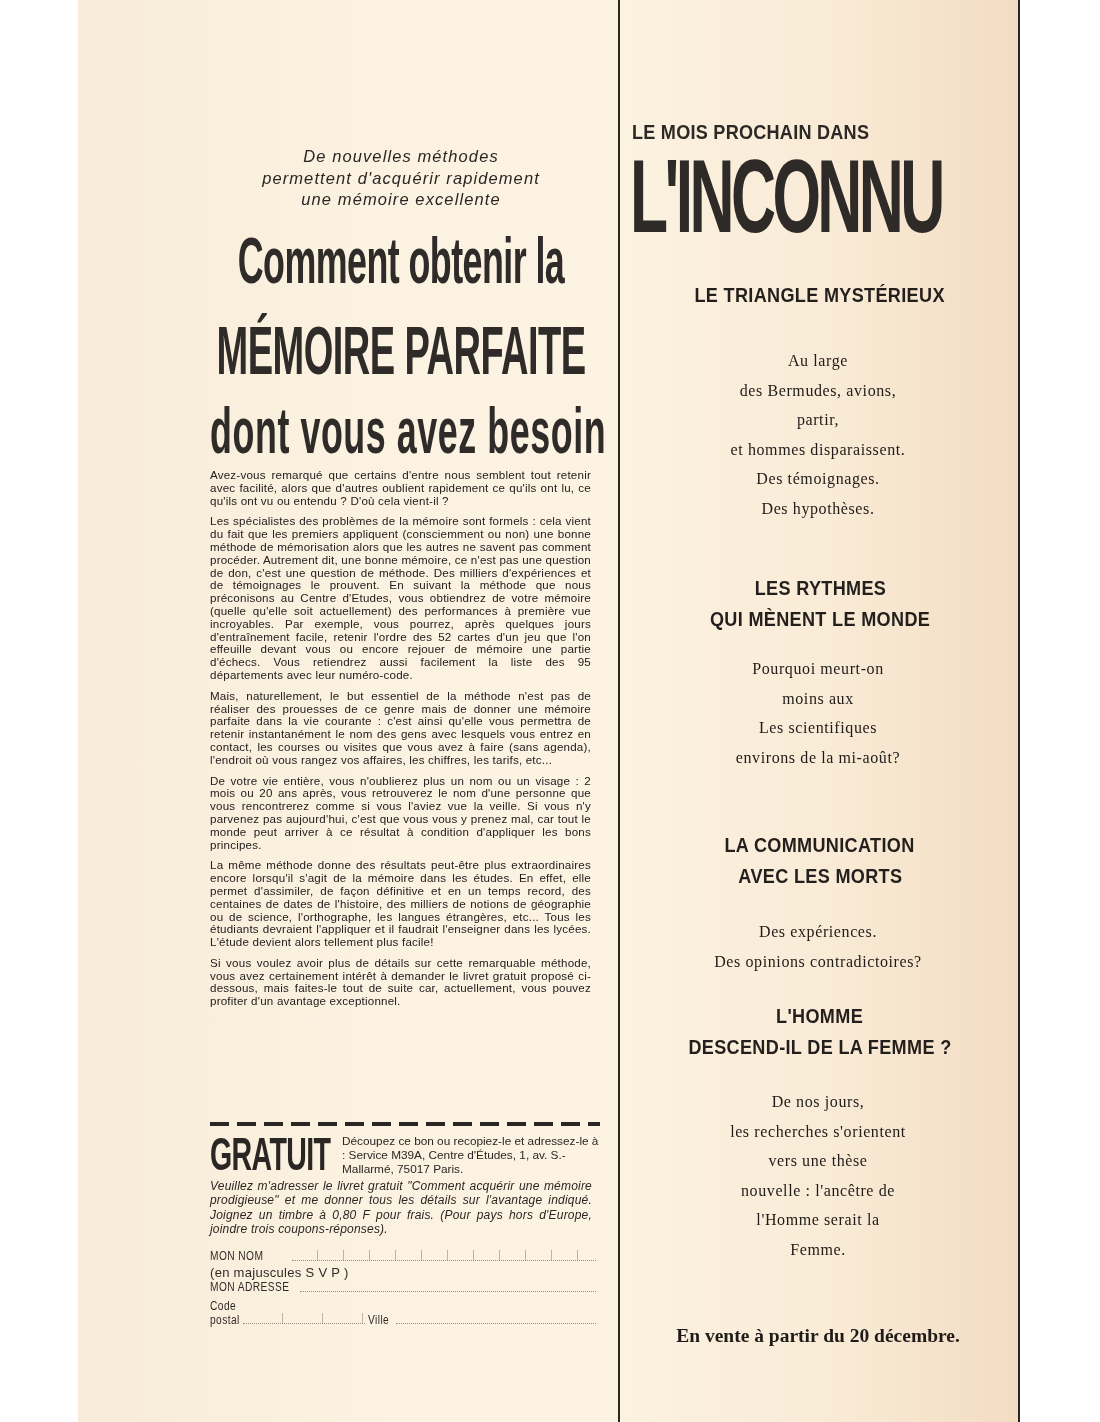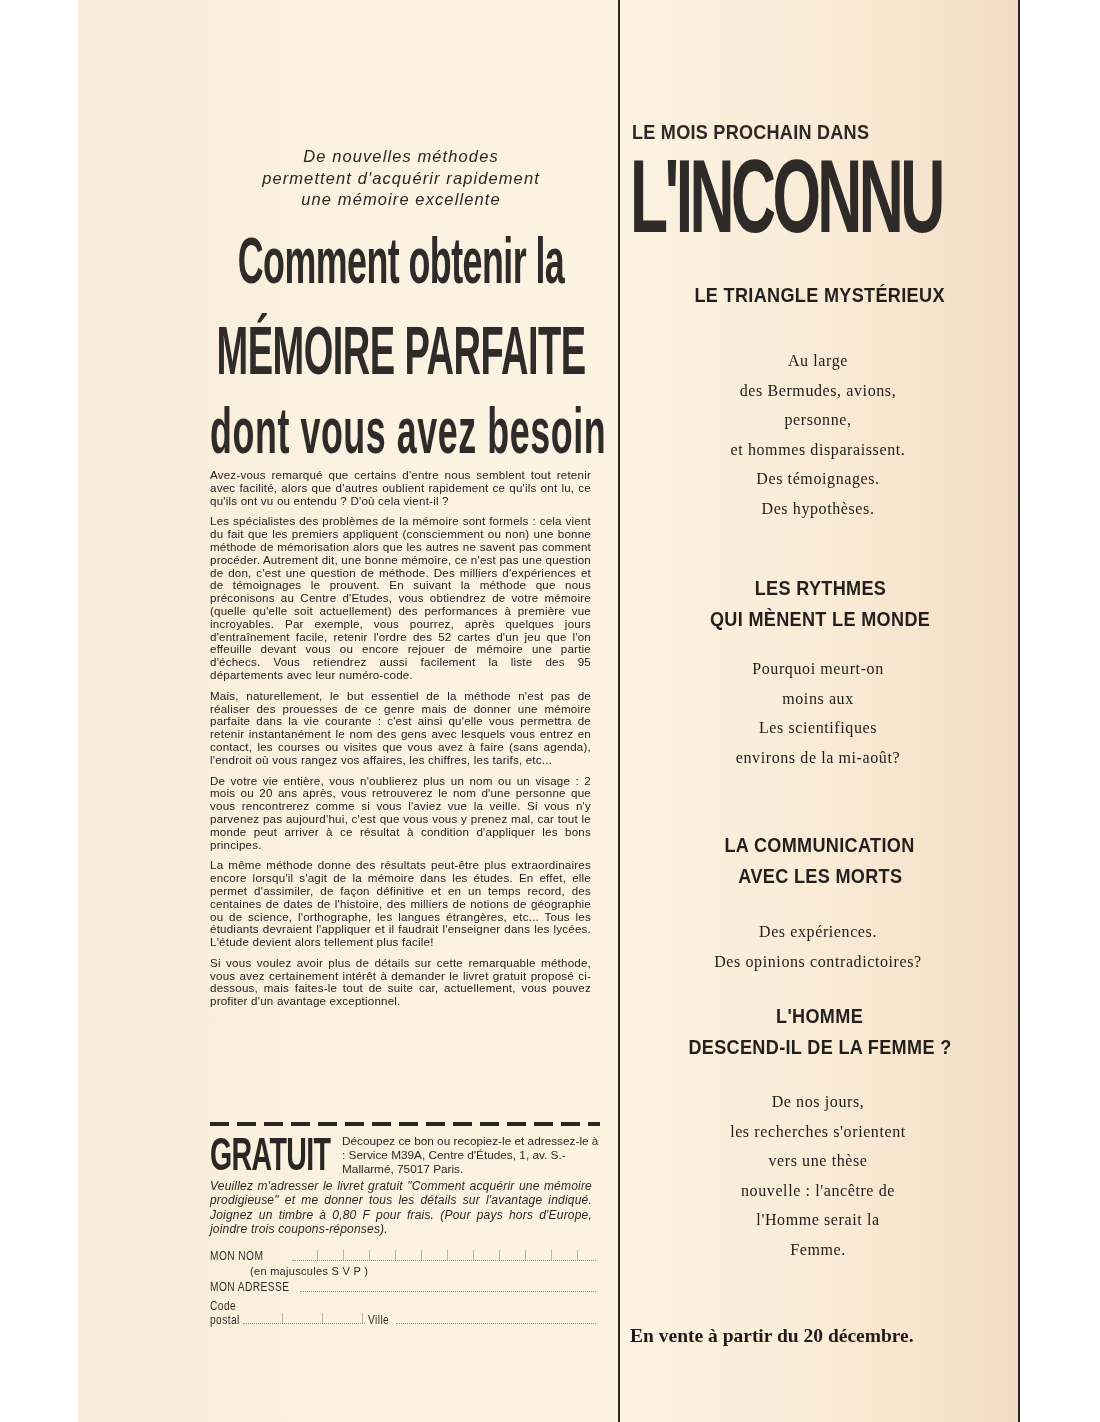--- a/index.html
+++ b/index.html
@@ -47,21 +47,21 @@
     font-size: 11.8px; line-height: 13.8px; color: #2a2623;
   }
   .coupon-request {
     position: absolute; top: 1179px; left: 0; width: 382px; text-align: justify;
     font-style: italic; font-size: 12px; line-height: 14.3px; color: #2a2623; letter-spacing: 0.2px;
   }
   .form-label {
     position: absolute; font-size: 12px; color: #2f2b28; transform: scaleX(0.85); transform-origin: left top;
     letter-spacing: 0.5px;
   }
-  .form-note { position: absolute; font-size: 11px; color: #2f2b28; letter-spacing: 0.3px; margin-left: 40px; }
+  .form-note { position: absolute; font-size: 13px; color: #2f2b28; letter-spacing: 0.3px; }
   .field {
     position: absolute; border-bottom: 1px dotted #9a8e80; height: 10px;
   }
   .field.boxes {
     background: repeating-linear-gradient(90deg, transparent 0 25px, #bdb2a4 25px 26px);
   }
   .field.boxes-wide {
     background: repeating-linear-gradient(90deg, transparent 0 39px, #bdb2a4 39px 40px);
   }
 
@@ -79,21 +79,21 @@
   .section-title {
     position: absolute; left: 0; width: 380px; text-align: center; font-weight: bold; font-size: 21px;
     line-height: 31px; color: #231f1c; letter-spacing: 0.4px;
   }
   .section-title span { display: inline-block; transform: scaleX(0.86); }
   .section-body {
     position: absolute; left: 0; width: 376px; text-align: center;
     font-family: "Liberation Serif", serif; font-size: 16px; line-height: 29.5px; color: #1f1b18; letter-spacing: 0.6px;
   }
   .on-sale {
-    position: absolute; top: 1325px; left: 0; width: 376px; 
+    position: absolute; top: 1325px; left: 0; width: 376px; text-align: center;
     font-family: "Liberation Serif", serif; font-weight: bold; font-size: 19.5px; color: #1f1b18;
   }
 </style>
 </head>
 <body>
 
 <div class="page"></div>
 <div class="page-edge-right"></div>
 <div class="divider"></div>
 
@@ -139,21 +139,21 @@
 <div class="right">
   <div class="teaser">LE MOIS PROCHAIN DANS</div>
   <div class="magazine">L'INCONNU</div>
 
   <div class="section-title" style="top:279px;">
     <span>LE TRIANGLE MYSTÉRIEUX</span>
   </div>
   <div class="section-body" style="top:346px;">
     <div>Au large</div>
     <div>des Bermudes, avions,</div>
-    <div>personne,</div>
+    <div>partir,</div>
     <div>et hommes disparaissent.</div>
     <div>Des témoignages.</div>
     <div>Des hypothèses.</div>
   </div>
 
   <div class="section-title" style="top:572px;">
     <div><span>LES RYTHMES</span></div>
     <div><span>QUI MÈNENT LE MONDE</span></div>
   </div>
   <div class="section-body" style="top:654px;">

